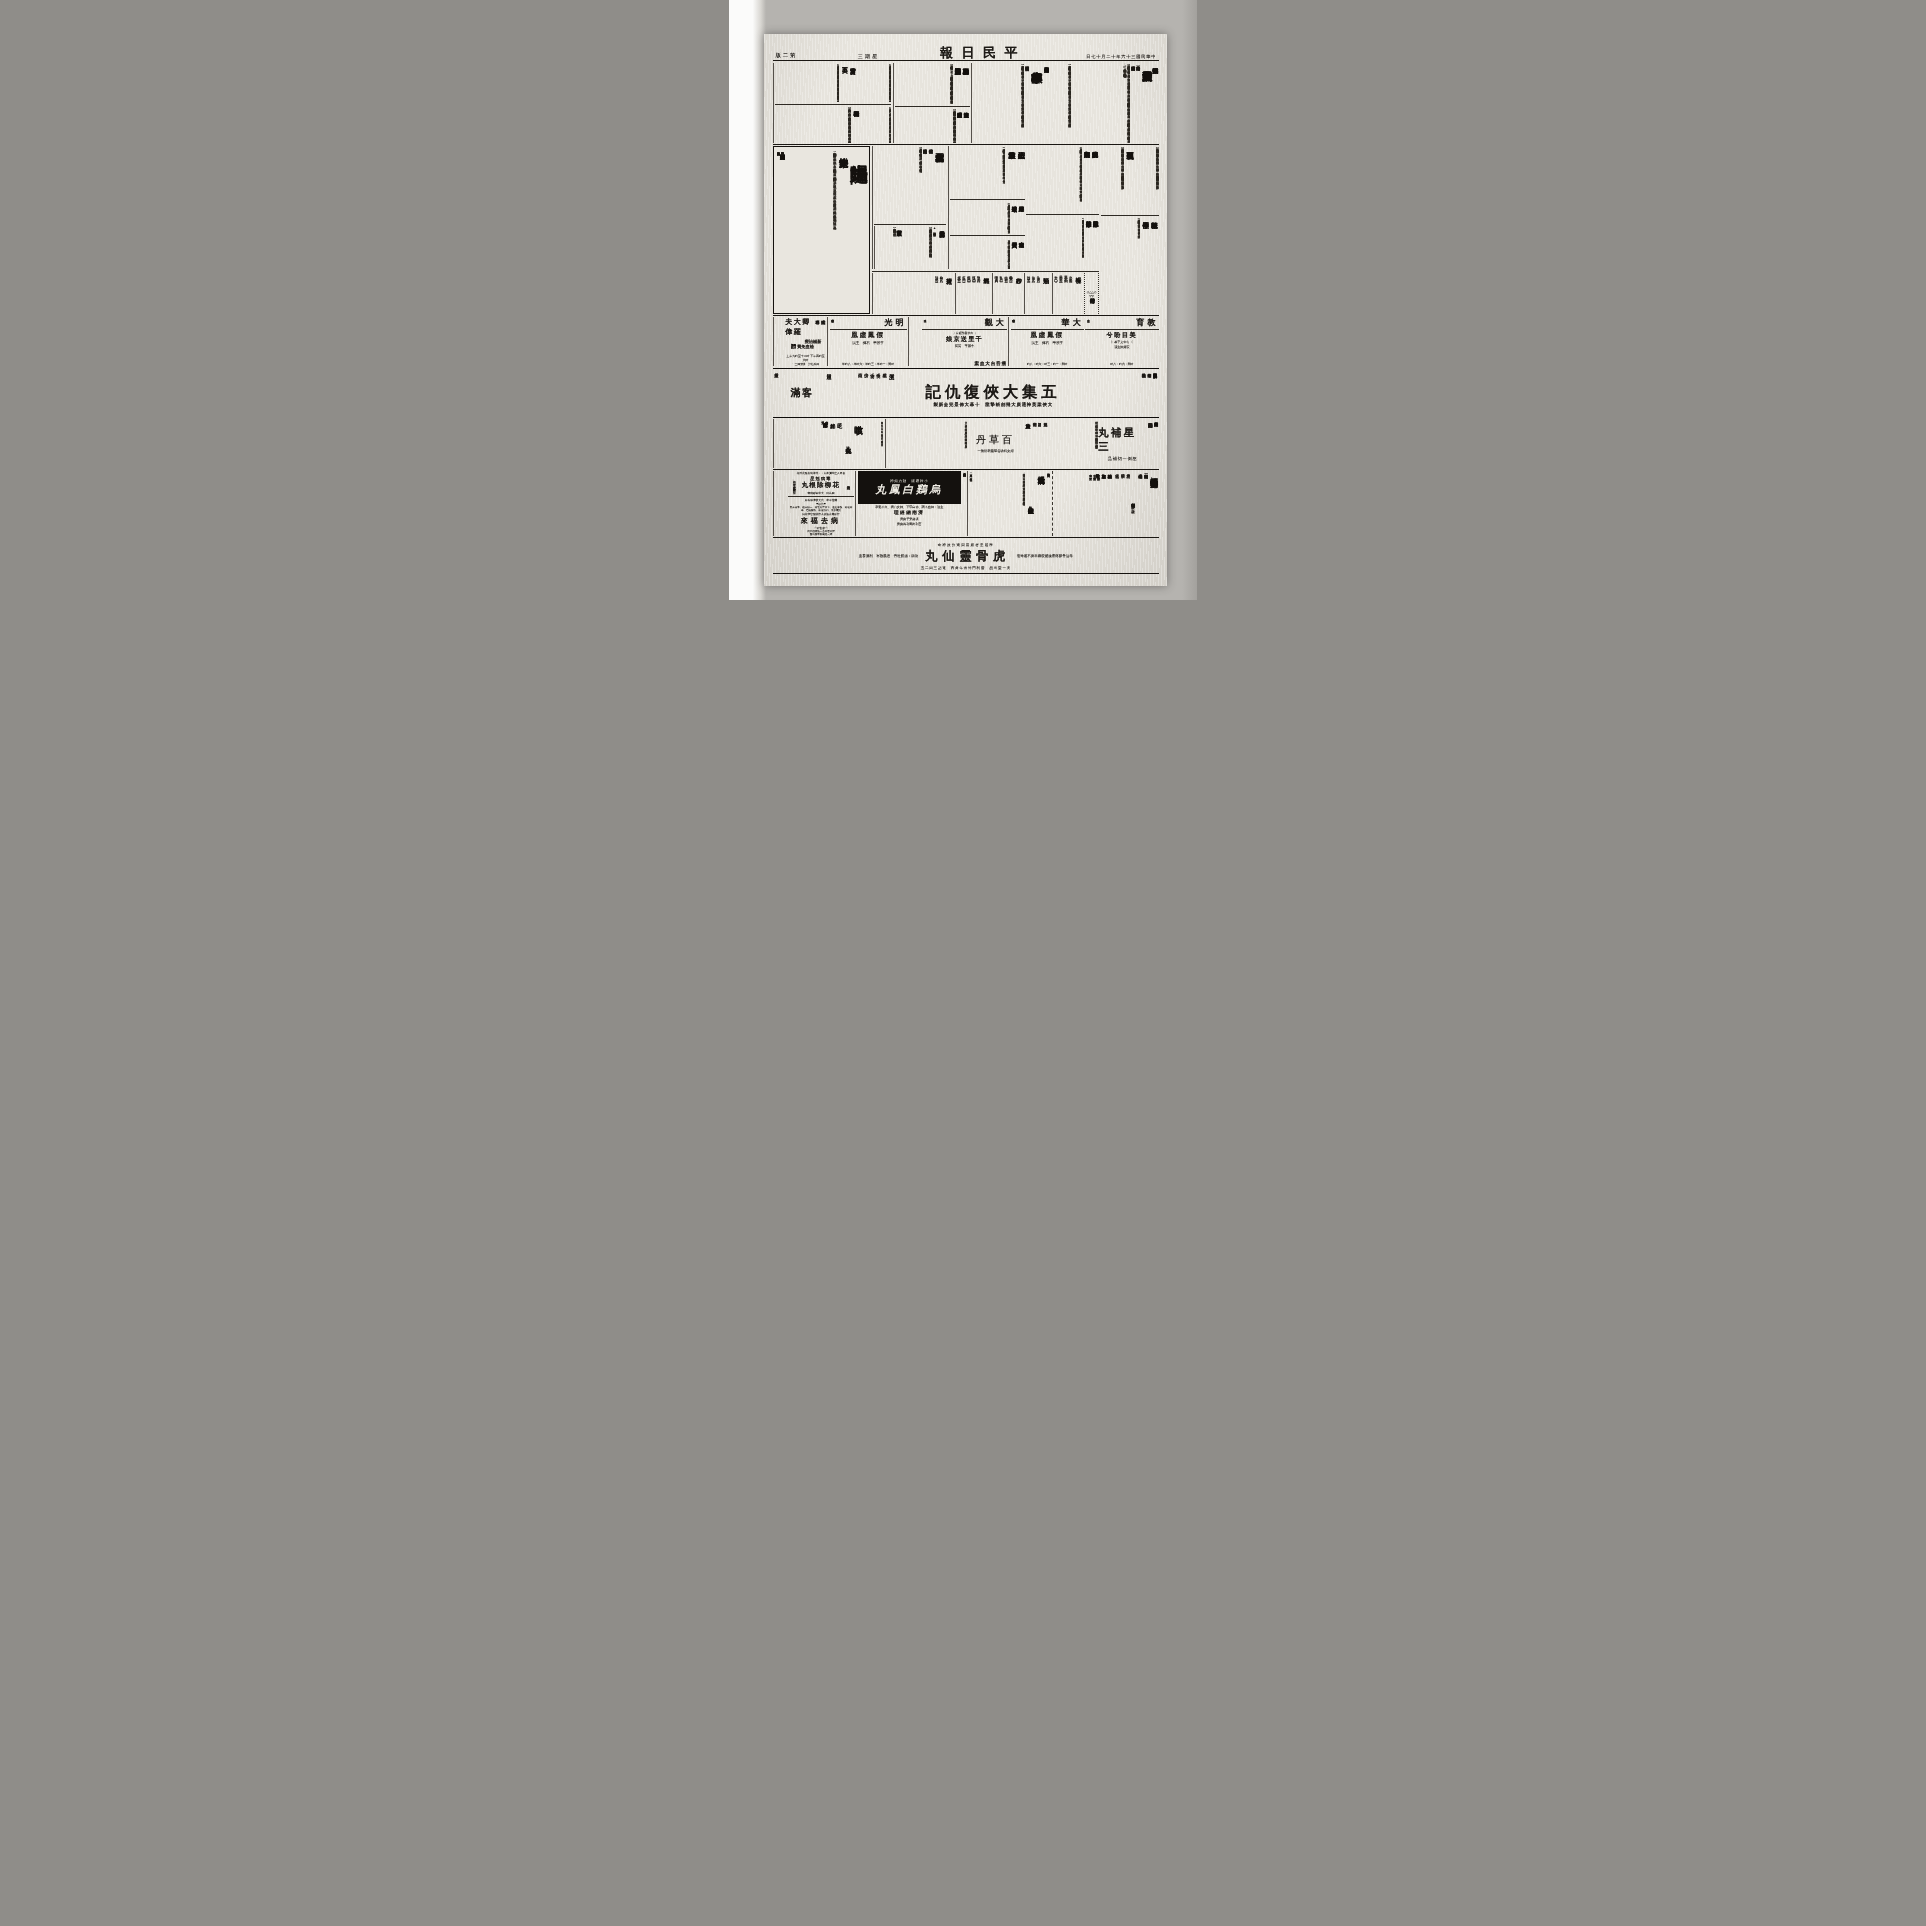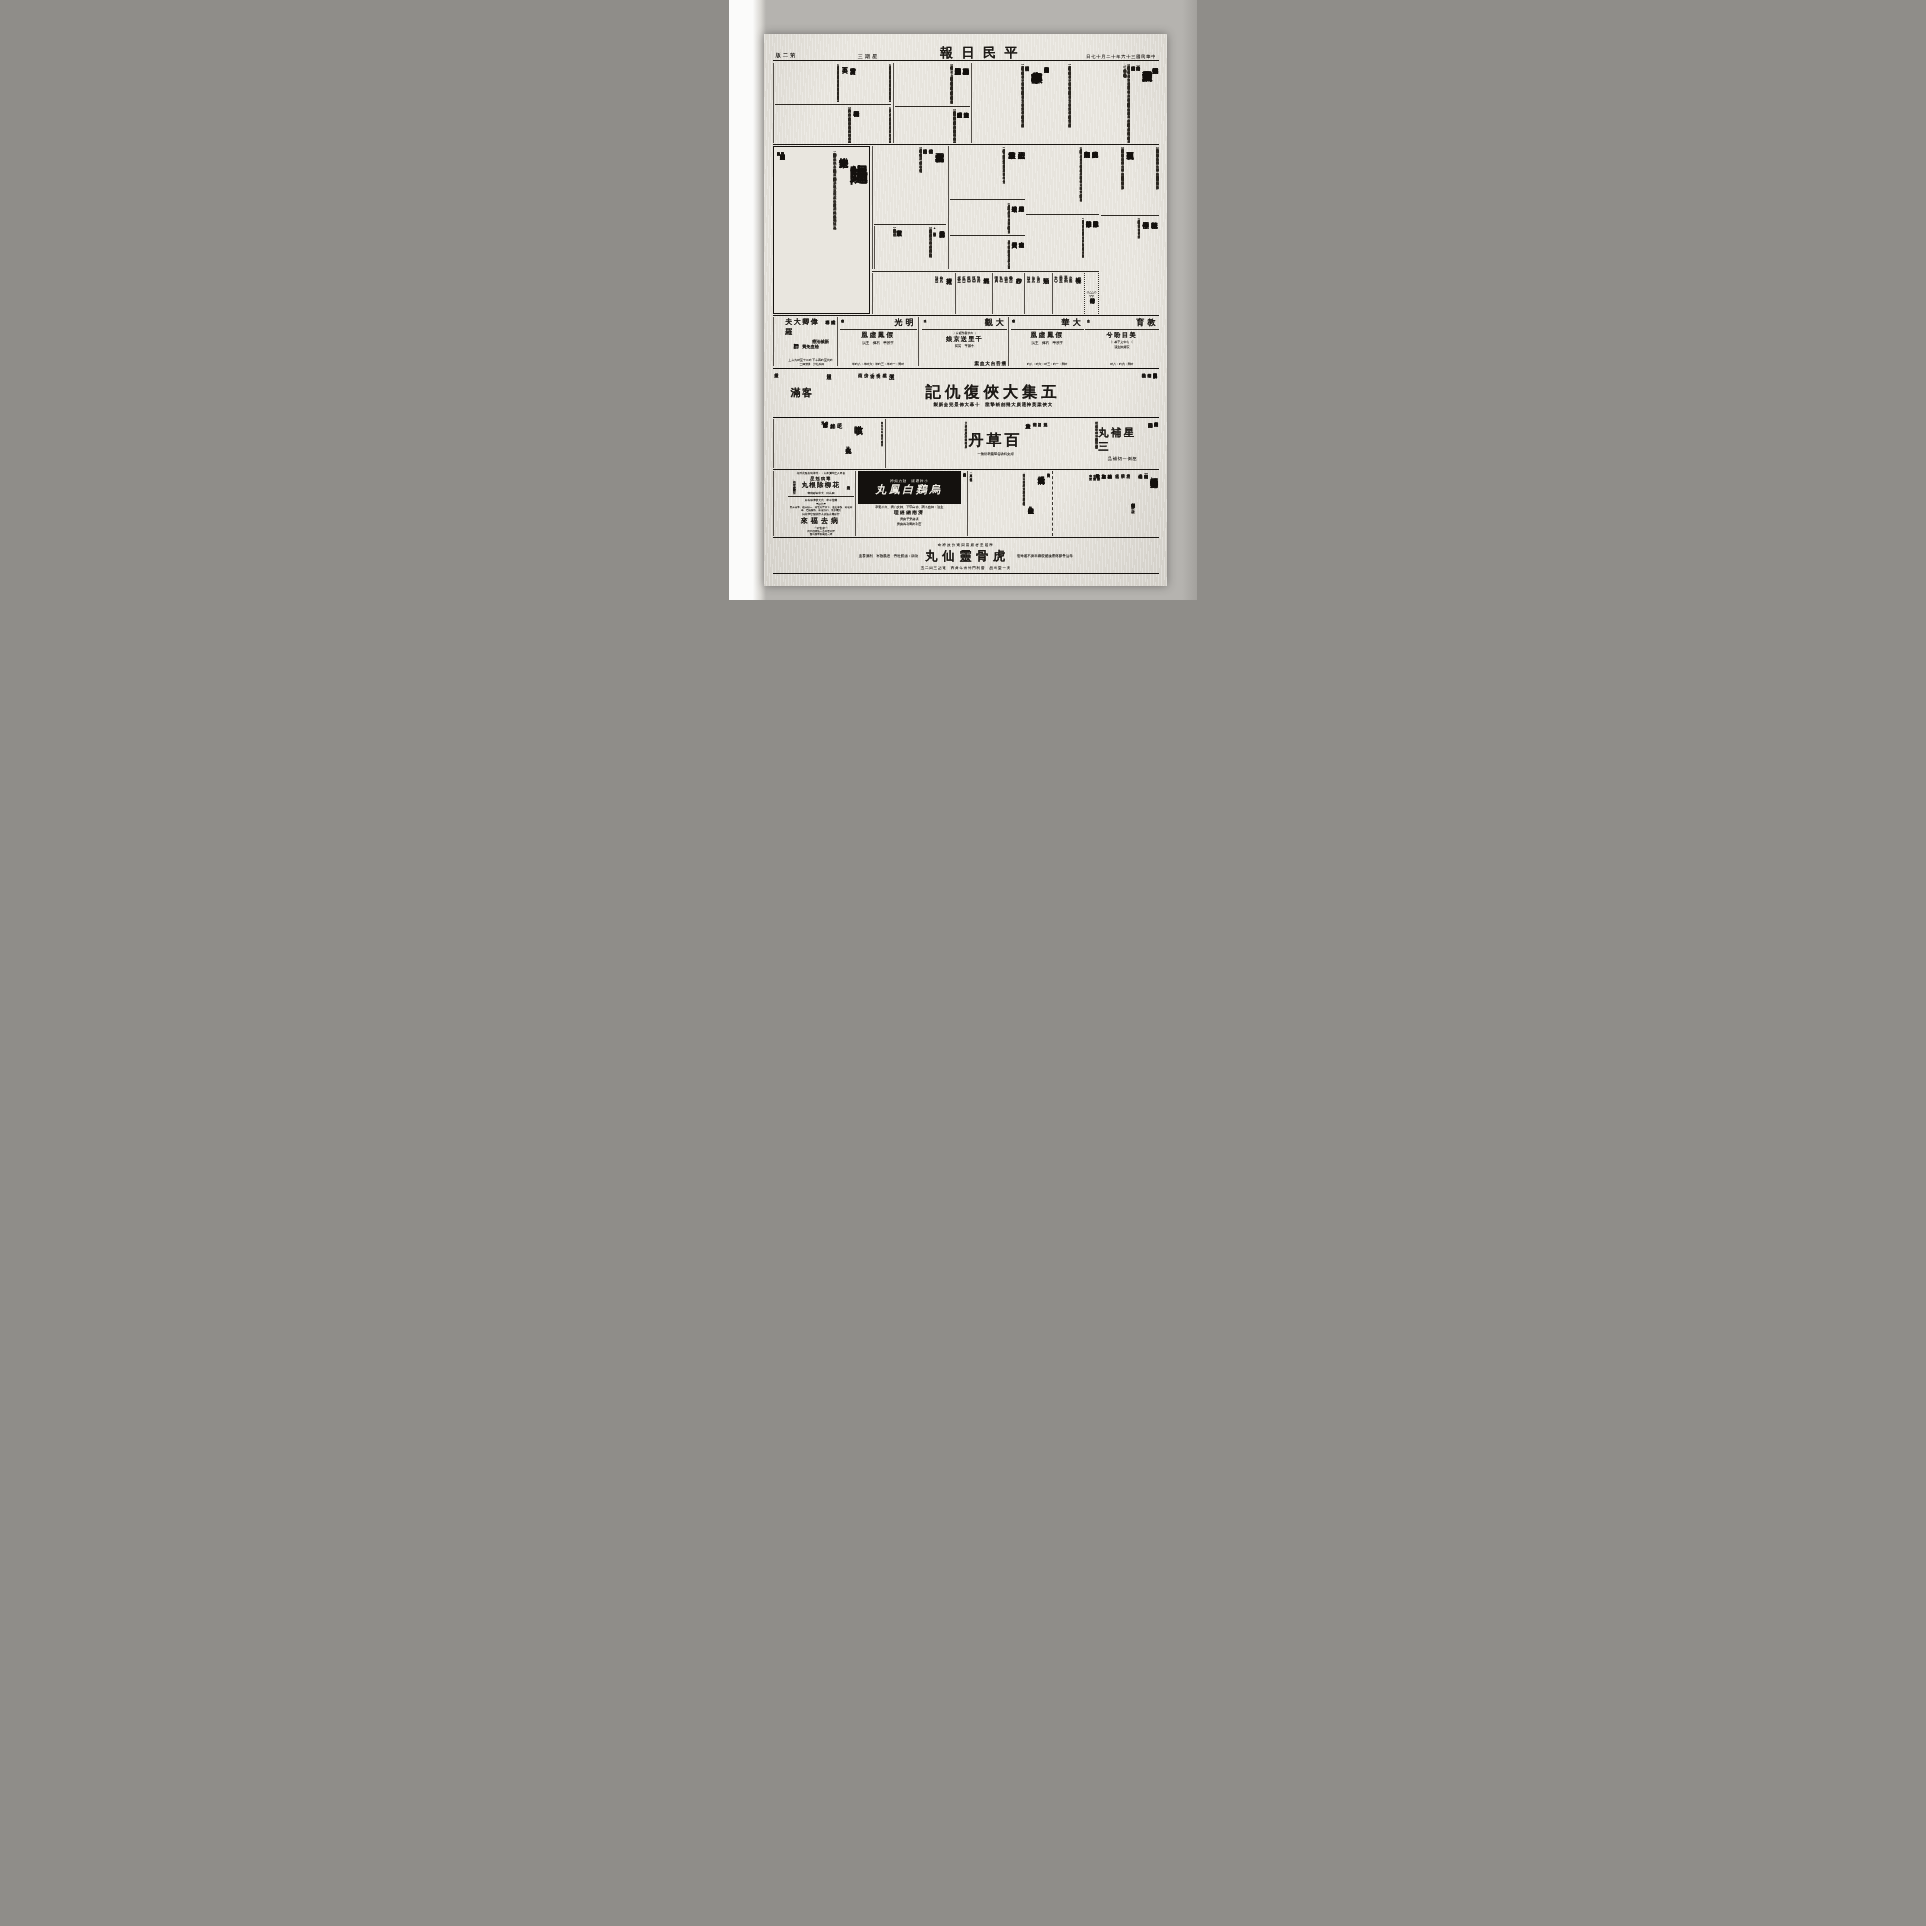--- a/index.html
+++ b/index.html
@@ -245,21 +245,21 @@
         <div class="col box sep" style="width:19%;padding-left:1.2px;">
           <div class="rr" style="align-items:flex-start;justify-content:space-between;">
             <div style="font-size:8px;font-weight:bold;letter-spacing:3.1px;">華大</div>
             <div class="v" style="font-size:2.7px;">今日隆重獻映</div>
           </div>
           <div class="thin"></div>
           <div style="font-size:6.5px;font-weight:bold;letter-spacing:1.9px;text-align:center;">凰虛鳳假</div>
           <div style="font-size:3.5px;text-align:center;margin-top:1.5px;">演主　揮石　華麗李</div>
           <div style="font-size:2.9px;text-align:center;margin-top:auto;">時八・時六・時三・時一：間時</div>
         </div>
-        <div class="col box sep" style="width:22%;padding-left:3px;">
+        <div class="col box sep" style="width:22%;padding-left:13px;">
           <div class="rr" style="align-items:flex-start;justify-content:space-between;">
             <div style="font-size:8px;font-weight:bold;letter-spacing:3.1px;">觀大</div>
             <div class="v" style="font-size:2.7px;">今日上映</div>
           </div>
           <div class="thin"></div>
           <div style="font-size:2.9px;text-align:center;">〕片鉅豔香裝古〔</div>
           <div style="font-size:6.2px;font-weight:bold;letter-spacing:1.2px;text-align:center;">娘京送里千</div>
           <div style="font-size:3.3px;text-align:center;">賓賀　華麗李</div>
           <div class="rr" style="margin-top:auto;align-items:flex-end;justify-content:space-between;">
             <div style="font-size:4.6px;font-weight:bold;letter-spacing:0.8px;">案血大台音播</div>
@@ -331,21 +331,21 @@
             <div style="font-size:4.2px;letter-spacing:0.8px;margin-top:2.3px;">品補切一倒壓</div>
           </div>
           <div class="bd" style="font-size:2.7px;">滑精早洩、遺精失勢、腰痠腿疼、神經衰弱、腦力不足，用興奮劑調服之立效，強腰固精，一切虛弱之症服之立效。</div>
           <div class="v" style="font-size:3.9px;">立補氣血</div>
         </div>
         <div class="rr gap2 box sep" style="width:40%;padding-left:1.5px;">
           <div class="v" style="font-size:3.9px;line-height:1.35;">調經活血
 化瘀補虛</div>
           <div class="v hl" style="font-size:5px;">逢大廉</div>
           <div class="col center" style="width:36%;">
-            <div style="font-size:15px;font-weight:bold;letter-spacing:3.1px;">丹草百</div>
+            <div style="font-size:10px;font-weight:normal;letter-spacing:3.1px;">丹草百</div>
             <div style="font-size:3.3px;margin-top:2.3px;">一第牌老藥聖名馳科女婦</div>
           </div>
           <div class="bd" style="font-size:2.7px;">主治：婦女子宮虛寒、吐血帶下、月經血忽多忽少、停血不調、經色黑紫或淡、婚後不育等症，服之神效。</div>
         </div>
         <div class="rr gap2 box sep" style="flex:1;padding-left:1.5px;">
           <div class="bd" style="max-width:16%;font-size:2.7px;">師傅咳、勞咳、火咳、喘咳、氣喘痰咳、百日咳，常咳不止者服之，永不再犯。</div>
           <div class="v hl" style="font-size:8.5px;">咳嗽</div>
           <div class="col center">
             <div class="v" style="font-size:3.5px;">速效</div>
             <div class="v hl" style="font-size:5.8px;">化痰丸</div>

